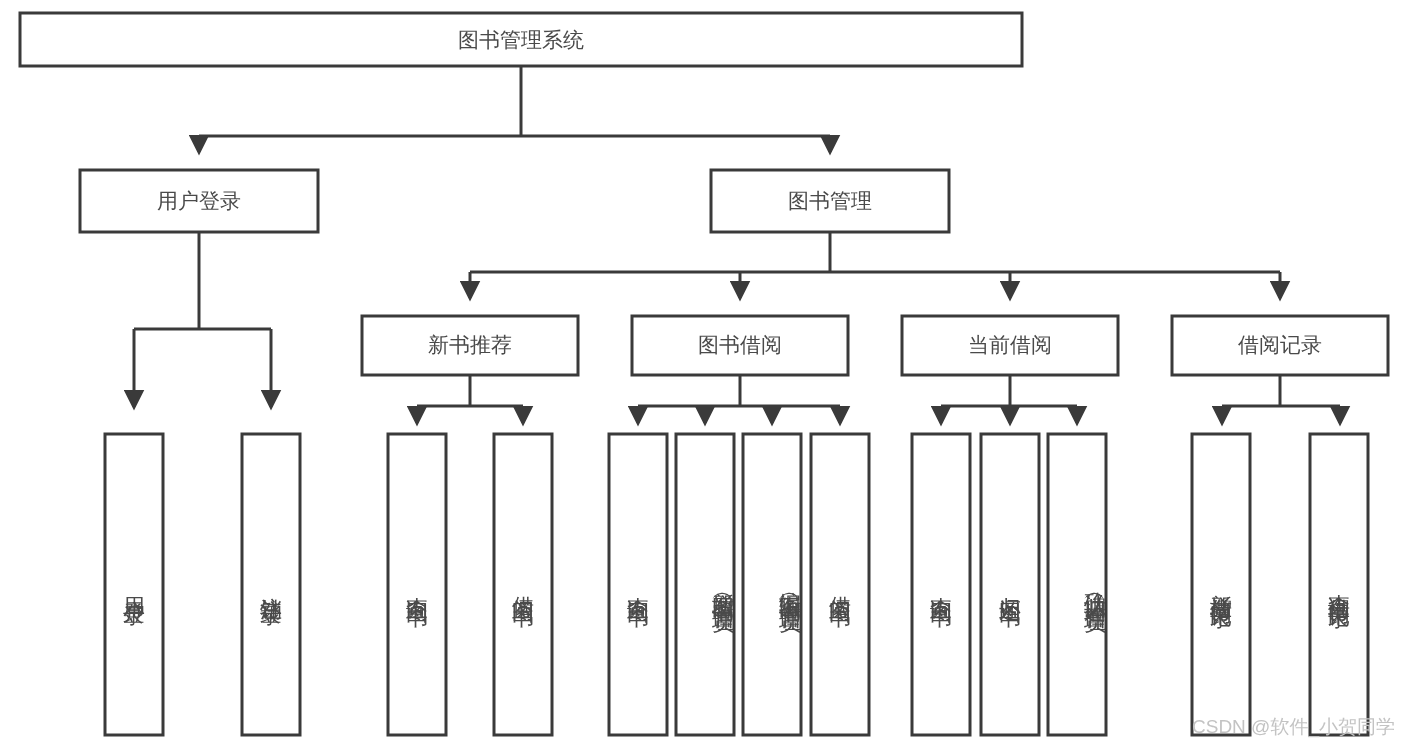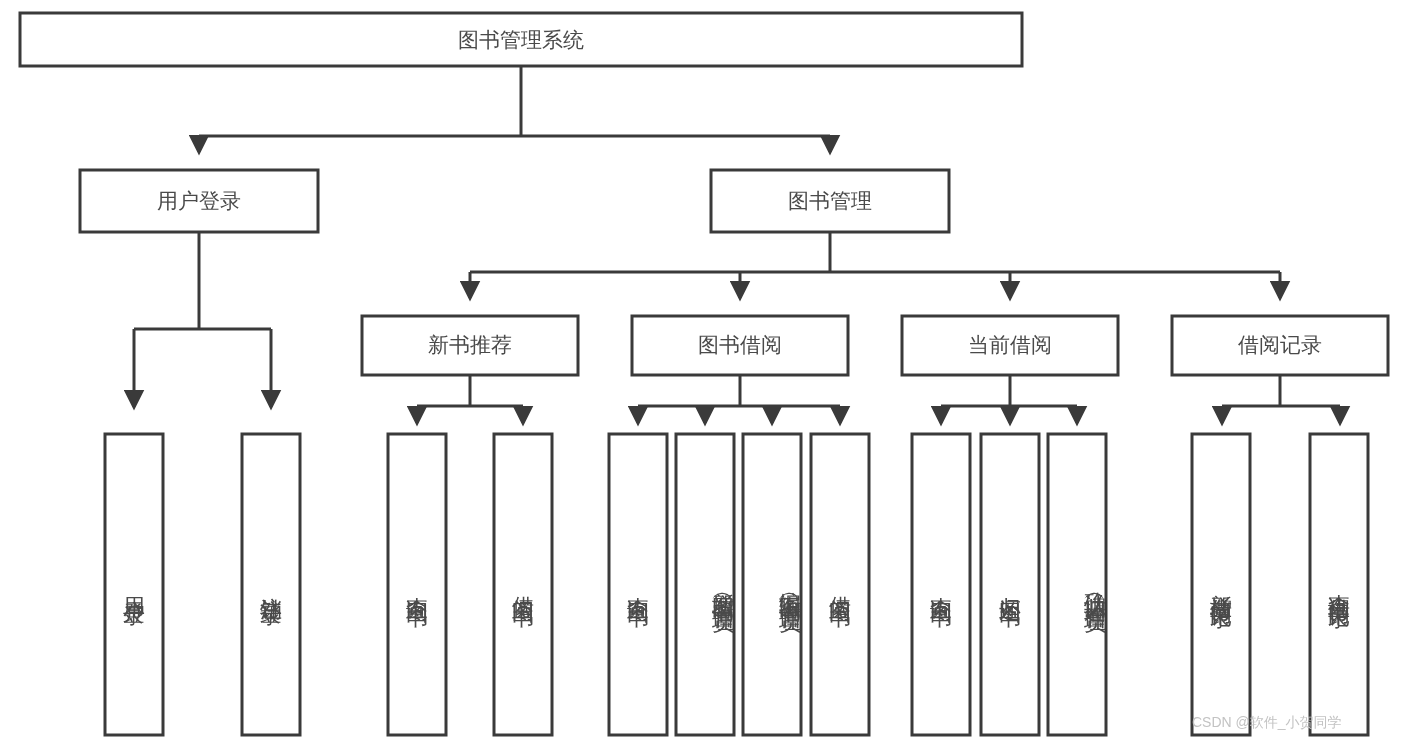--- a/index.html
+++ b/index.html
@@ -57,21 +57,21 @@
     color: #4a4a4a;
     letter-spacing: 3px;
     text-align: center;
     white-space: nowrap;
     pointer-events: none;
     user-select: none;
   }
   .watermark {
     position: absolute;
     font-family: "Liberation Sans", "DejaVu Sans", sans-serif;
-    font-size: 14px;
+    font-size: 19px;
     color: #c3c3c3;
     white-space: nowrap;
     user-select: none;
   }
 </style>
 </head>
 <body>
 
 <div id="diagram-root">
 

